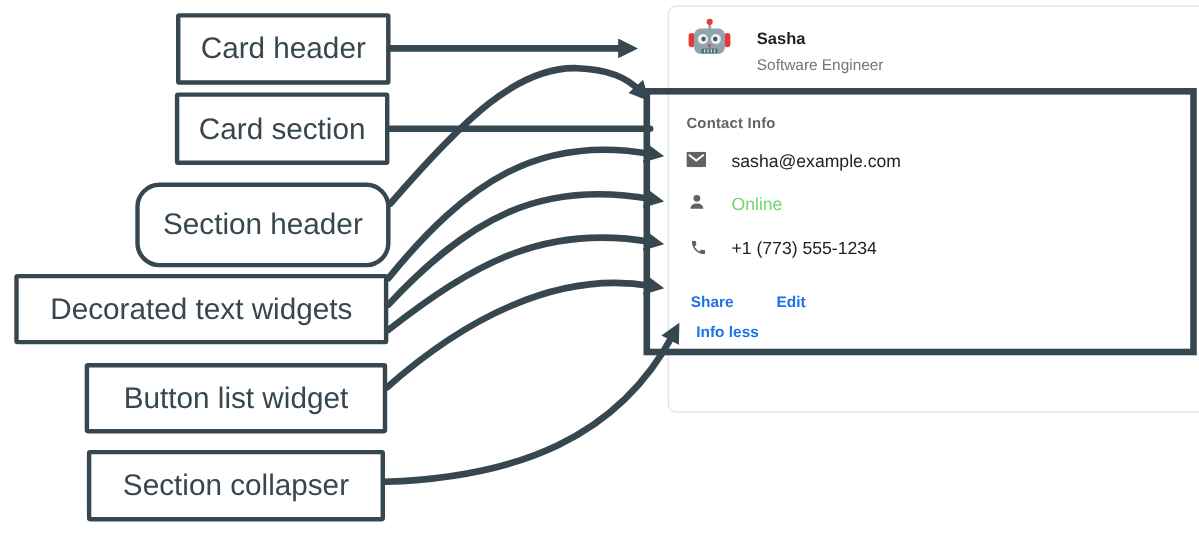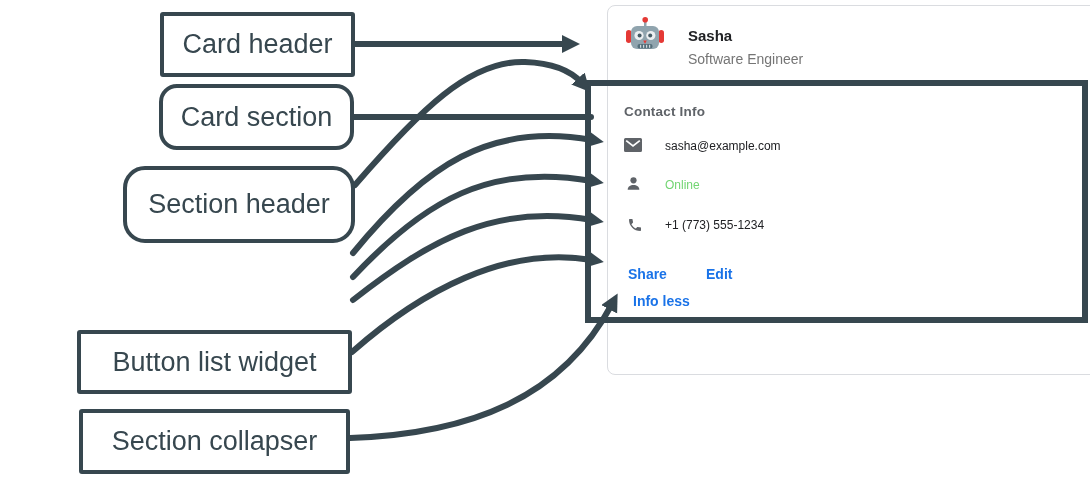--- a/index.html
+++ b/index.html
@@ -20,38 +20,38 @@
     position:absolute;
     border:4px solid var(--annotation);
     border-radius:3px;
     background:#fff;
     display:flex;align-items:center;justify-content:center;
     font-size:27px;color:var(--annotation);
     z-index:3;
     white-space:nowrap;
   }
   .lb-card-header{left:160px;top:12px;width:195px;height:65px;}
-  .lb-card-section{left:159px;top:84px;width:195px;height:66px;border-radius:18px;}
+  .lb-card-section{left:159px;top:84px;width:195px;height:66px;}
   .lb-section-header{left:123px;top:166px;width:232px;height:77px;border-radius:22px;}
   .lb-decorated{left:13px;top:249px;width:340px;height:64px;}
   .lb-button-list{left:77px;top:330px;width:275px;height:64px;}
   .lb-collapser{left:79px;top:409px;width:271px;height:65px;}
 
   
   .card{
     position:absolute;left:607px;top:5px;width:497px;height:370px;
     background:#fff;border:1px solid var(--card_border);border-radius:8px;
     z-index:1;
   }
   .card .abs{position:absolute;}
   .avatar{left:17px;top:10px;width:40px;height:40px;}
   .name{left:80px;top:21px;font-size:15px;font-weight:bold;color:var(--text_primary);}
   .subtitle{left:80px;top:45px;font-size:14px;color:var(--text_secondary);}
   .section-title{left:16px;top:98px;font-size:13.5px;font-weight:bold;color:var(--icon_gray);letter-spacing:.2px;}
-  .row-text{font-size:12px;color:var(--text_primary);}
+  .row-text{font-size:16px;color:var(--text_primary);}
   .status-online{color:var(--status_green);}
   .icon-mail{left:16px;top:132px;}
   .txt-mail{left:57px;top:133px;}
   .icon-person{left:18px;top:170px;}
   .txt-person{left:57px;top:172px;}
   .icon-phone{left:19px;top:211px;}
   .txt-phone{left:57px;top:212px;}
   .text-btn{font-size:14px;font-weight:bold;color:var(--link);cursor:pointer;background:none;border:none;font-family:inherit;margin-top:11px;}
   .btn-share{left:20px;top:249px;}
   .btn-edit{left:98px;top:249px;}
@@ -75,20 +75,23 @@
 <div class="stage">
 
   <div class="label-box lb-card-header">
     <span>Card header</span>
   </div>
   <div class="label-box lb-card-section">
     <span>Card section</span>
   </div>
   <div class="label-box lb-section-header">
     <span>Section header</span>
+  </div>
+  <div class="label-box lb-decorated">
+    <span>Decorated text widgets</span>
   </div>
   <div class="label-box lb-button-list">
     <span>Button list widget</span>
   </div>
   <div class="label-box lb-collapser">
     <span>Section collapser</span>
   </div>
 
   <div class="card">
 

